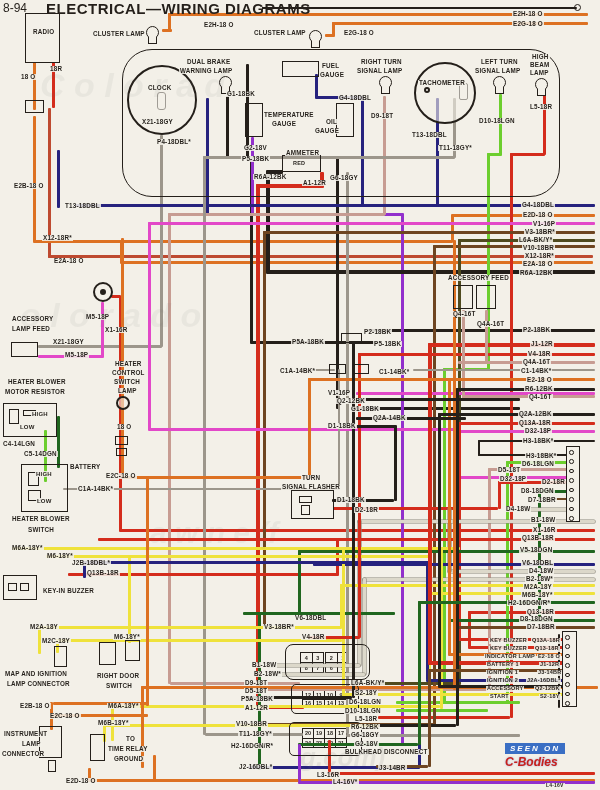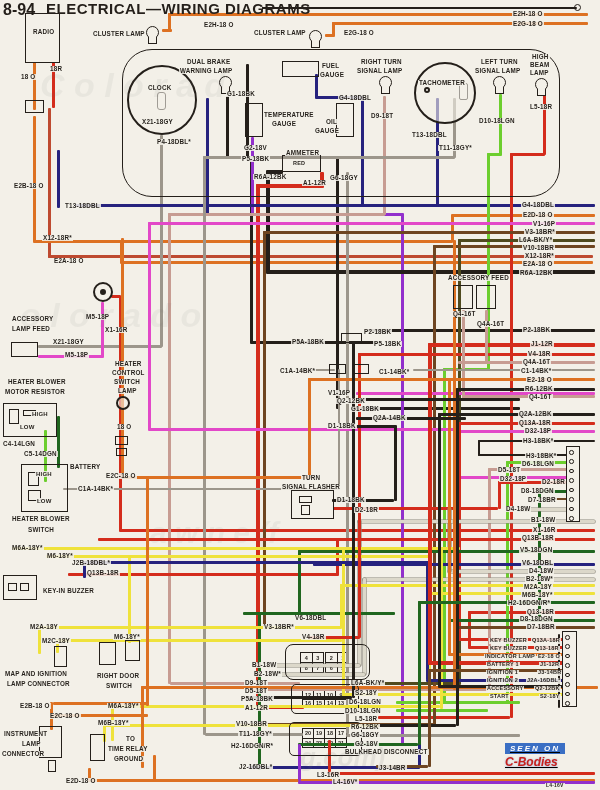--- a/index.html
+++ b/index.html
@@ -14,25 +14,25 @@
   .circ.filled{background:#241f1a;}
   .bulb{position:absolute;z-index:5;}
   .bulb .globe{width:13px;height:13px;border:1.8px solid #241f1a;border-radius:50%;background:#f3f0e8;box-sizing:border-box;}
   .bulb .base{width:9px;height:7px;border:1.6px solid #241f1a;border-top:none;margin:-2px auto 0;background:#f3f0e8;box-sizing:border-box;}
   .cell{position:absolute;border:1.3px solid #241f1a;background:#f3f0e8;box-sizing:border-box;
         display:flex;align-items:center;justify-content:center;font-size:5.5px;font-weight:700;color:#241f1a;}
   .strip{position:absolute;border:1.6px solid #241f1a;background:#f3f0e8;z-index:5;box-sizing:border-box;}
   .pin{position:absolute;width:4.5px;height:4.5px;border:1.2px solid #241f1a;border-radius:50%;box-sizing:border-box;}
   .wm{position:absolute;z-index:7;font-weight:700;color:#6a6a6a;white-space:nowrap;pointer-events:none;font-style:italic;}
   #hdr{position:absolute;top:0;left:0;right:0;z-index:6;}
-  #hdr .pg{position:absolute;left:3px;top:1px;font-size:16px;font-weight:700;color:#241f1a;}
+  #hdr .pg{position:absolute;left:3px;top:1px;font-size:12px;font-weight:400;color:#241f1a;}
   #hdr .ttl{position:absolute;left:46px;top:0px;font-size:15px;font-weight:800;color:#241f1a;letter-spacing:.5px;}
   #titleline{position:absolute;left:262px;top:7px;width:312px;height:2px;background:#241f1a;z-index:6;}
   #titledot{position:absolute;left:574px;top:4px;width:7px;height:7px;border:1.6px solid #241f1a;border-radius:50%;z-index:6;box-sizing:border-box;}
-  #badge{position:absolute;left:505px;top:743px;z-index:8;text-decoration:underline;}
+  #badge{position:absolute;left:505px;top:743px;z-index:8;}
   #badge .seen{display:block;width:60px;background:#3a6fc4;color:#fff;font-size:8px;font-weight:800;
        font-style:italic;text-align:center;padding:1px 0;letter-spacing:2px;}
   #badge .cb{display:block;color:#c8201c;font-size:12px;font-weight:800;font-style:italic;
        text-shadow:0 0 2px rgba(90,120,200,.6);margin-top:1px;}
 </style>
 </head>
 <body>
 
 <div id="page">
   <div id="hdr">

